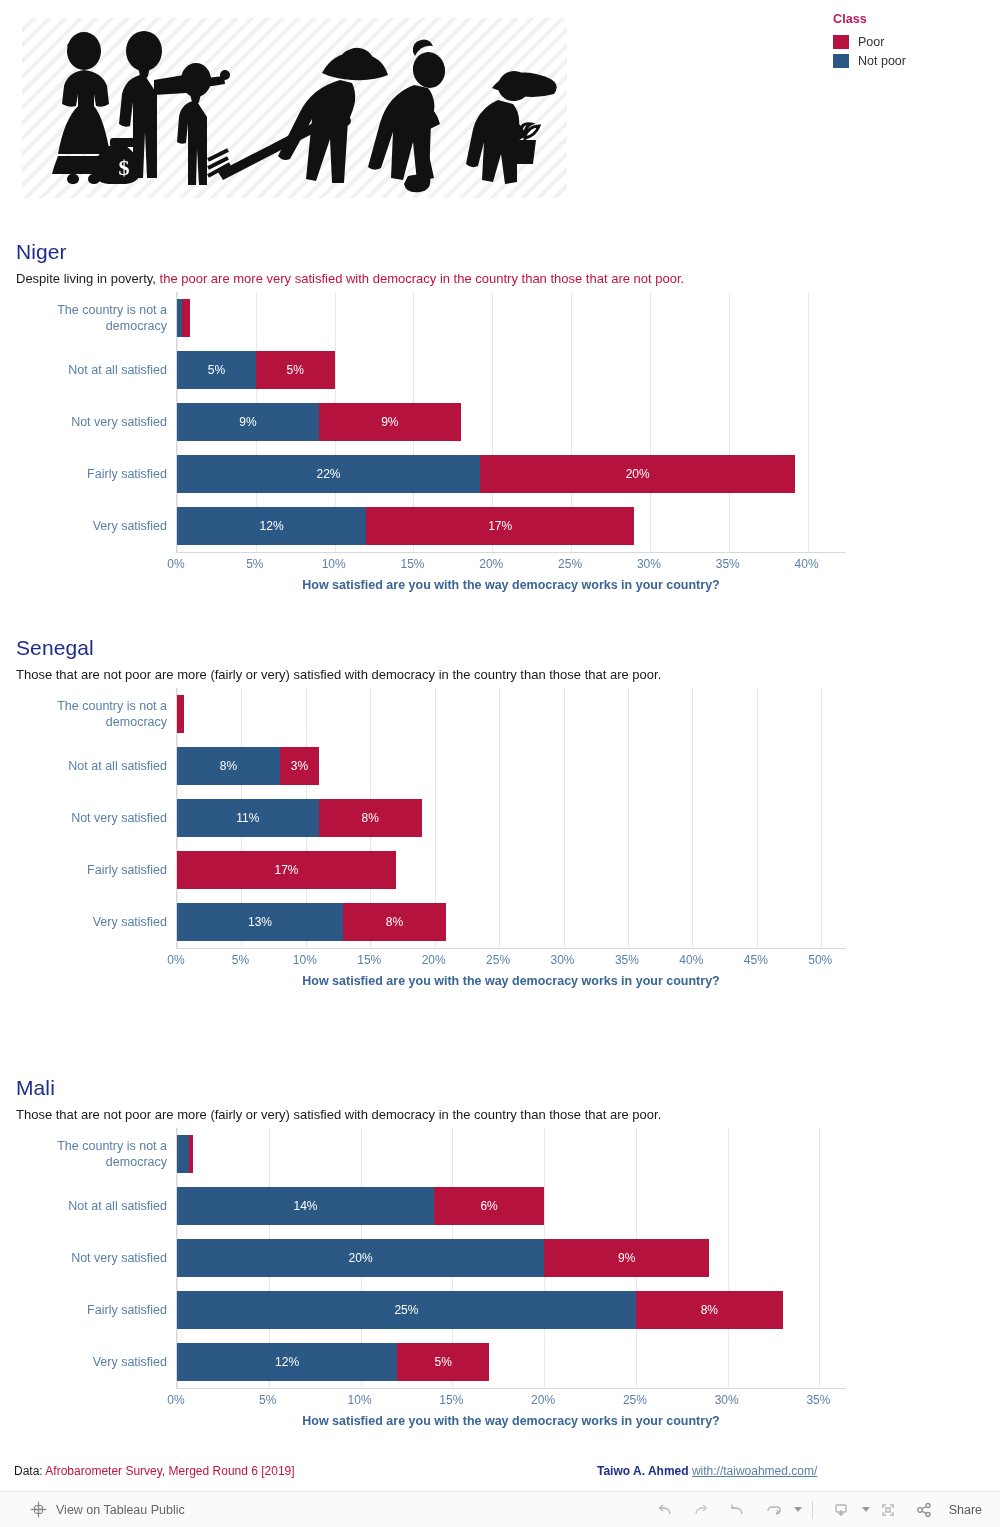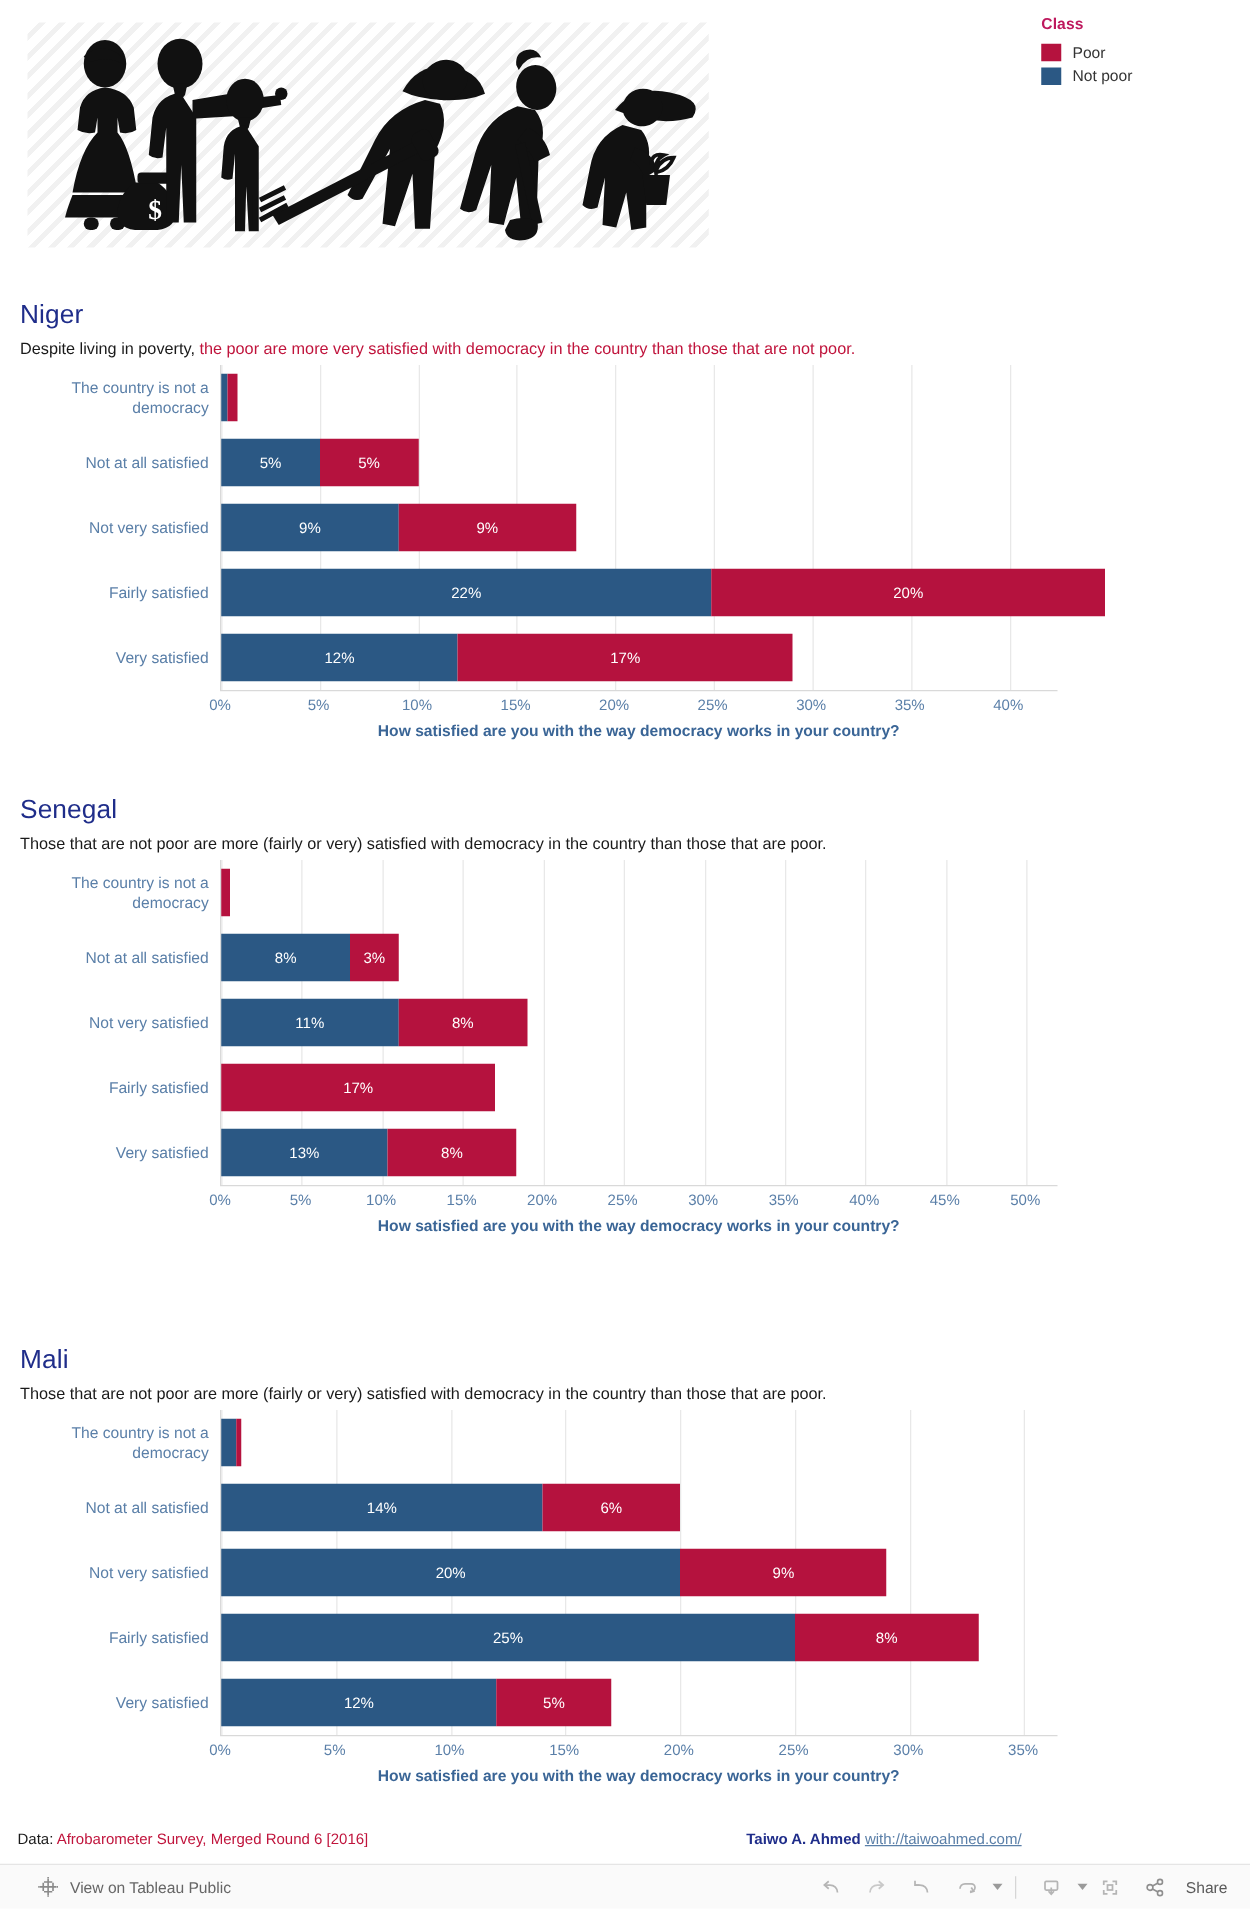--- a/index.html
+++ b/index.html
@@ -327,21 +327,21 @@
             <div class="row">
               <div class="row-label">Not very satisfied</div>
               <div class="bar-wrap">
                 <div class="seg blue" style="width: 141.882px;">9%</div>
                 <div class="seg red" style="width: 141.882px;">9%</div>
               </div>
             </div>
             <div class="row">
               <div class="row-label">Fairly satisfied</div>
               <div class="bar-wrap">
-                <div class="seg blue" style="width: 392px;">22%</div>
+                <div class="seg blue" style="width: 303px;">22%</div>
                 <div class="seg red" style="width: 315.294px;">20%</div>
               </div>
             </div>
             <div class="row">
               <div class="row-label">Very satisfied</div>
               <div class="bar-wrap">
                 <div class="seg blue" style="width: 189.176px;">12%</div>
                 <div class="seg red" style="width: 268px;">17%</div>
               </div>
             </div>
@@ -400,21 +400,21 @@
             </div>
             <div class="row">
               <div class="row-label">Fairly satisfied</div>
               <div class="bar-wrap">
                 <div class="seg red" style="width: 219.038px;">17%</div>
               </div>
             </div>
             <div class="row">
               <div class="row-label">Very satisfied</div>
               <div class="bar-wrap">
-                <div class="seg blue" style="width: 133px;">13%</div>
+                <div class="seg blue" style="width: 166px;">13%</div>
                 <div class="seg red" style="width: 103.077px;">8%</div>
               </div>
             </div>
           </div>
           <div class="axis" style="width: 670px;">
             <div class="tick" style="left: 0px;">0%</div>
             <div class="tick" style="left: 64.4231px;">5%</div>
             <div class="tick" style="left: 128.846px;">10%</div>
             <div class="tick" style="left: 193.269px;">15%</div>
             <div class="tick" style="left: 257.692px;">20%</div>
@@ -489,21 +489,21 @@
             <div class="tick" style="left: 550.685px;">30%</div>
             <div class="tick" style="left: 642.466px;">35%</div>
           </div>
           <div class="axis-title" style="width: 670px;">How satisfied are you with the way democracy works in your country?</div>
         </div>
       </div>
     </div>
 
   <div class="credits">
     <div class="credit-left">
-      <span>Data: </span><span class="src">Afrobarometer Survey, Merged Round 6 [2016]</span>
+      <span>Data: </span><span class="src">Afrobarometer Survey, Merged Round 6 [2019]</span>
     </div>
     <div class="credit-right">
       <span>Taiwo A. Ahmed</span>
       <span class="url">with://taiwoahmed.com/</span>
     </div>
   </div>
 
   <div class="toolbar">
     <div class="tb-left">
       <svg width="17" height="17" viewBox="0 0 17 17">

